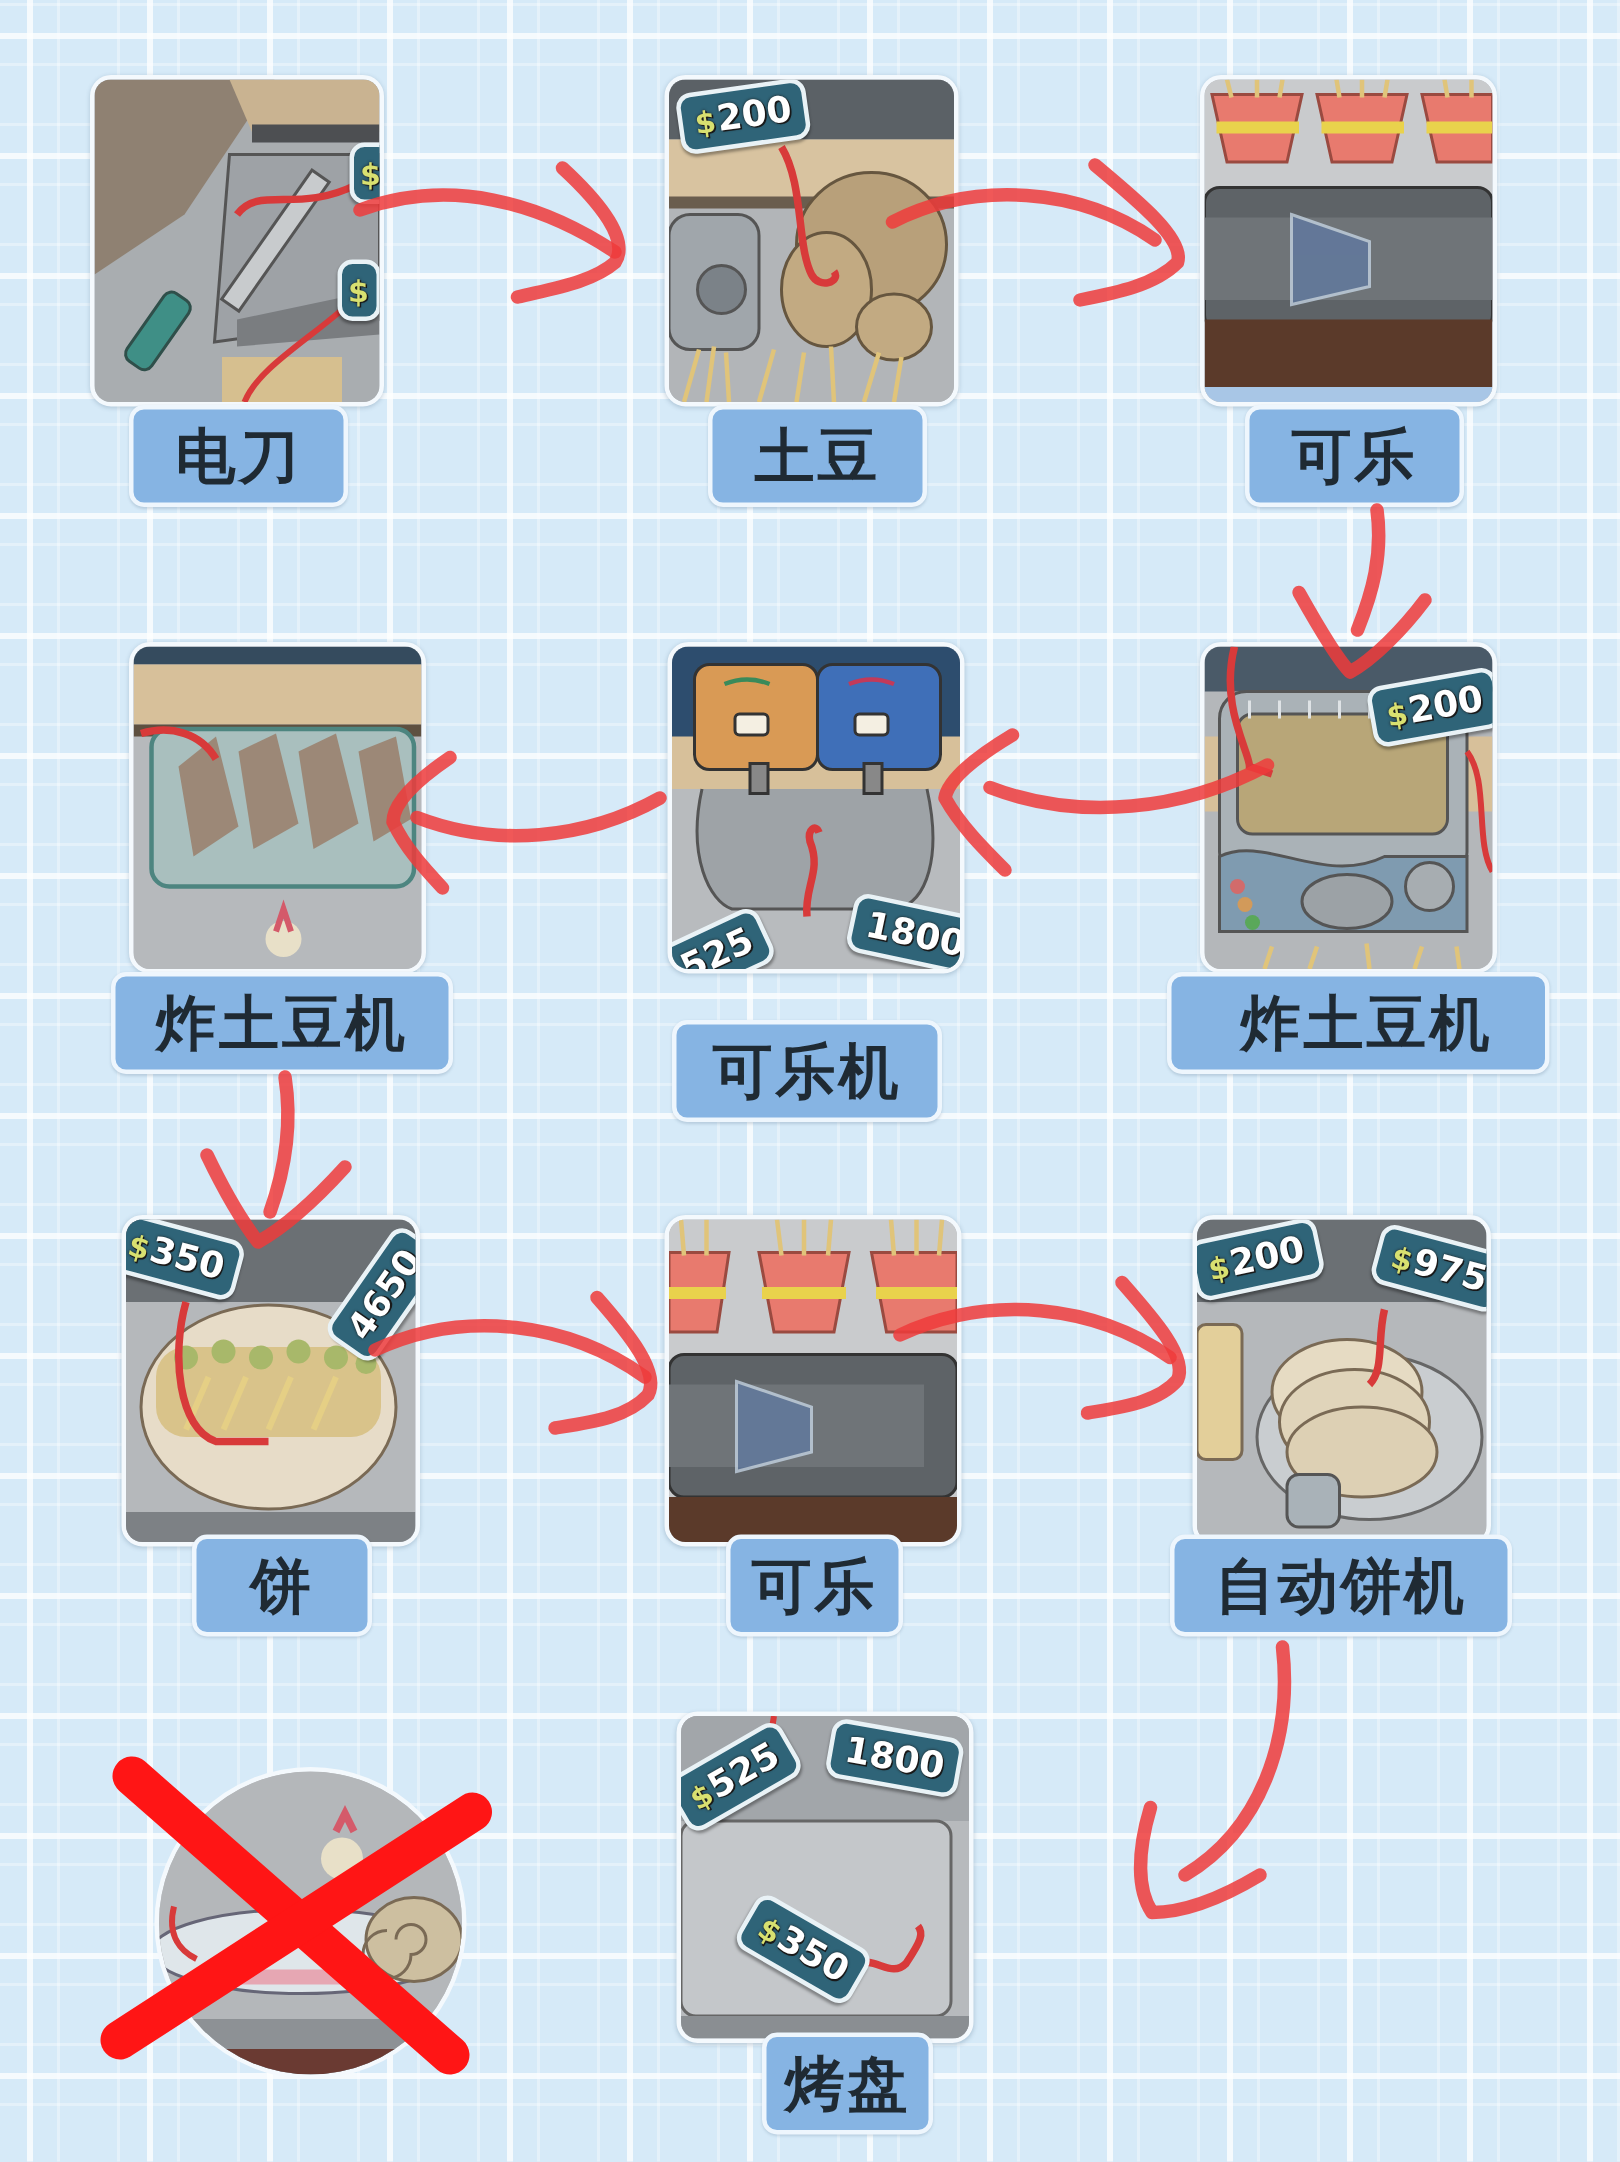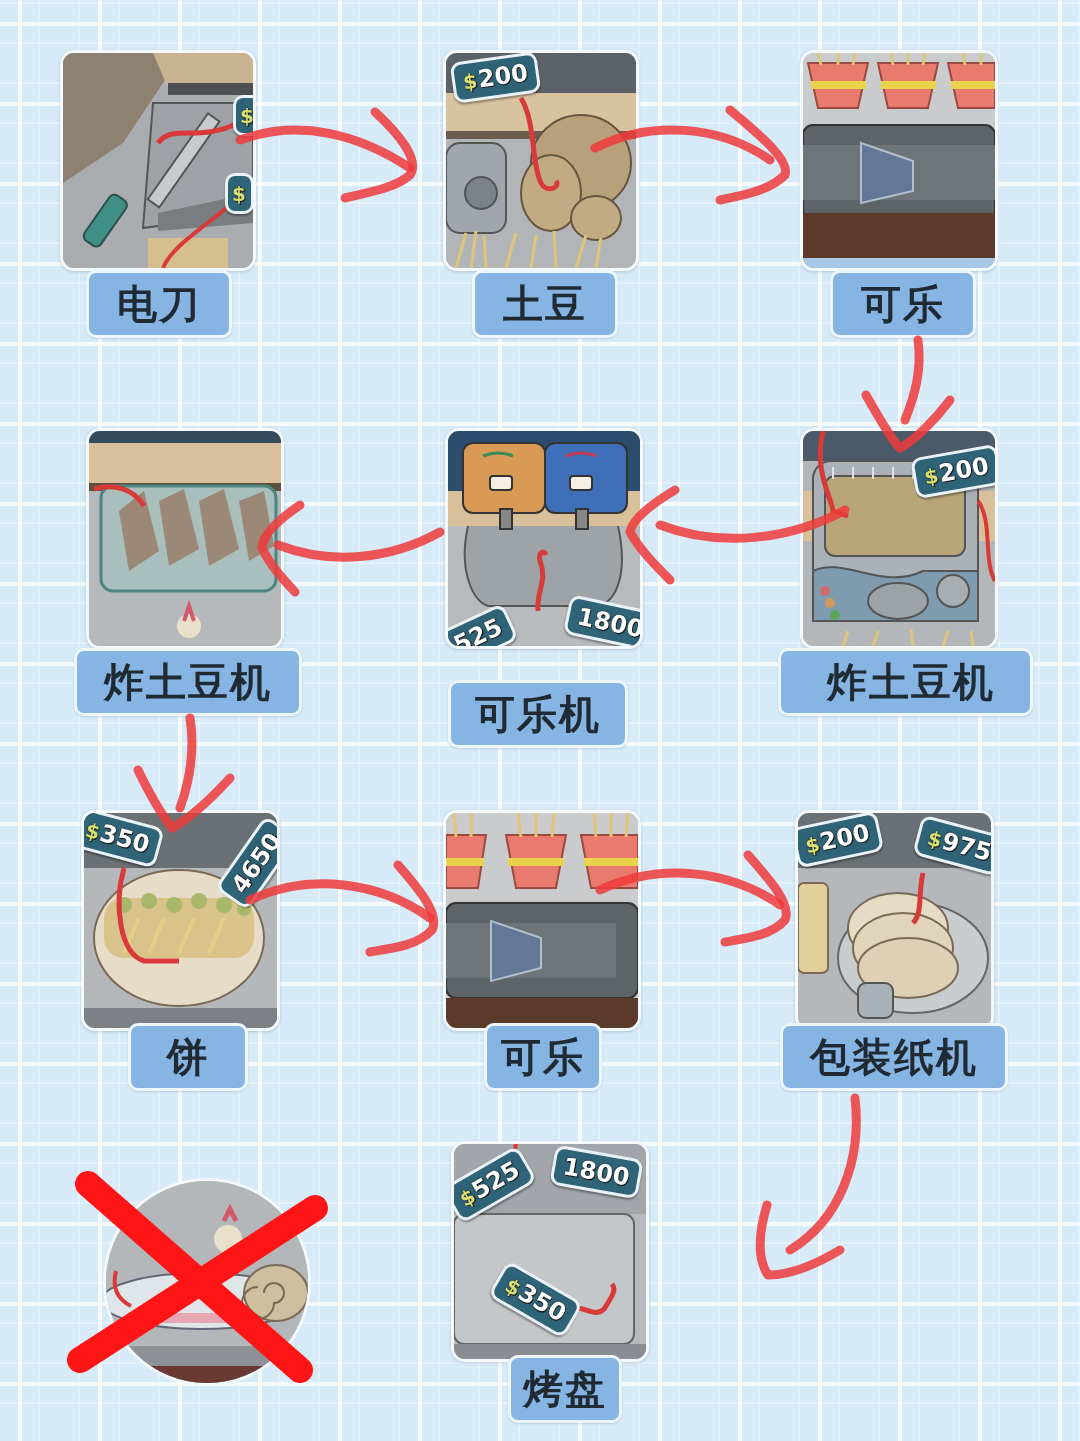--- a/index.html
+++ b/index.html
@@ -269,21 +269,21 @@
     <ellipse cx="115" cy="145" rx="75" ry="55" fill="#c9cdd0" stroke="#666" stroke-width="2"></ellipse>
     <ellipse cx="100" cy="115" rx="50" ry="35" fill="#e6dbc3" stroke="#7a6a55" stroke-width="2"></ellipse>
     <ellipse cx="105" cy="135" rx="50" ry="35" fill="#e0d4ba" stroke="#7a6a55" stroke-width="2"></ellipse>
     <ellipse cx="110" cy="155" rx="50" ry="30" fill="#ddd0b4" stroke="#7a6a55" stroke-width="2"></ellipse>
     <rect x="60" y="170" width="35" height="35" rx="8" fill="#a9b2b8" stroke="#555" stroke-width="2"></rect>
     <path d="M125,60 C120,80 125,100 115,110" stroke="#d83a3a" stroke-width="5" fill="none"></path>
   </svg>
   <div class="tag" style="left:-4px; top:6px; transform:rotate(-12deg);"><span class="dollar">$</span><span>200</span></div>
   <div class="tag" style="left:118px; top:12px; transform:rotate(15deg);"><span class="dollar">$</span><span>975</span></div>
 </div>
-<div class="label" style="left:780px; top:1023px; width:222px;">包装纸机</div>
+<div class="label" style="left:780px; top:1023px; width:222px;">自动饼机</div>
 
 <div style="position:absolute; left:103px; top:1178px; width:202px; height:202px; border-radius:50%; overflow:hidden; border:3px solid #f4f9fd; background:#b9bcbf;">
   <svg viewBox="0 0 202 202" width="202" height="202">
     <rect width="202" height="202" fill="#b4b7ba"></rect>
     <rect x="0" y="165" width="202" height="37" fill="#8d9195"></rect>
     <rect x="0" y="185" width="202" height="17" fill="#6a3a32"></rect>
     <ellipse cx="95" cy="120" rx="100" ry="28" fill="#dfe6ea" stroke="#667" stroke-width="2"></ellipse>
     <rect x="30" y="132" width="110" height="10" fill="#e6a7b3"></rect>
     <ellipse cx="170" cy="112" rx="32" ry="28" fill="#cdbfa0" stroke="#7a6a55" stroke-width="2"></ellipse>
     <path d="M158,112 a10,10 0 1,1 10,10 a16,16 0 1,1 -16,-16" stroke="#7a6a55" stroke-width="2" fill="none"></path>

